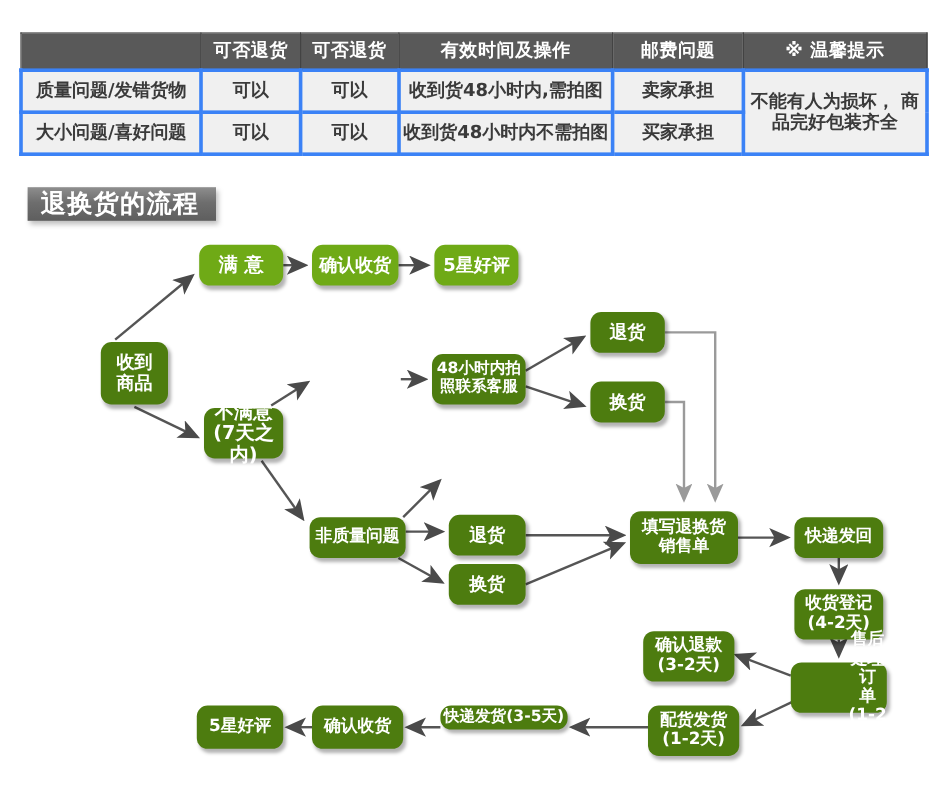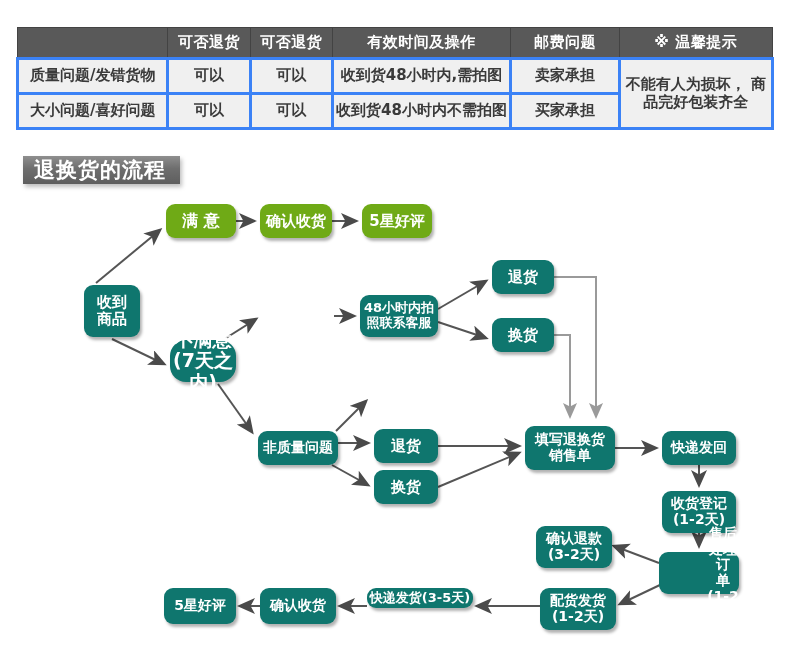--- a/index.html
+++ b/index.html
@@ -80,21 +80,21 @@
     font-weight:bold;
     display:flex;align-items:center;justify-content:center;
     text-align:center;
     line-height:1.12;
     box-shadow:2px 3px 3px rgba(0,0,0,.30);
     box-sizing:border-box;
     white-space:pre-line;
     z-index:3;
   }
   .node.green{background:#6faa16;}
-  .node.orange{background:#0f766e;}
+  .node.orange{background:#4d7c0f;}
 </style>
 </head>
 <body>
 
 <div class="table-wrap">
   <table class="policy">
     <colgroup>
       <col class="c0">
         <col class="c1">
         <col class="c2">
@@ -177,34 +177,34 @@
       <path d="M554,89 L596,89 L596,228"></path>
       <path d="M554,147 L570,147 L570,228"></path>
     </g>
   </svg>
 
 <div class="node green" style="left: 166px; top: 16px; width: 70px; height: 34px; font-size: 16px;">满 意</div>
     <div class="node orange" style="left: 84px; top: 97px; width: 56px; height: 52px; font-size: 15px;">收到
 商品</div>
     <div class="node green" style="left: 260px; top: 16px; width: 72px; height: 34px; font-size: 15px;">确认收货</div>
     <div class="node green" style="left: 362px; top: 16px; width: 70px; height: 34px; font-size: 15px;">5星好评</div>
-    <div class="node orange" style="left: 170px; top: 152px; width: 66px; height: 42px; font-size: 19px; border-radius: 16px;">不满意
+    <div class="node orange" style="left: 170px; top: 152px; width: 66px; height: 42px; font-size: 16px;">不满意
 (7天之内)</div>
     <div class="node orange" style="left: 360px; top: 107px; width: 78px; height: 42px; font-size: 13px;">48小时内拍
 照联系客服</div>
     <div class="node orange" style="left: 258px; top: 243px; width: 80px; height: 34px; font-size: 14px; text-align: right;">非质量问题</div>
     <div class="node orange" style="left: 374px; top: 241px; width: 64px; height: 34px; font-size: 15px;">退货</div>
     <div class="node orange" style="left: 374px; top: 282px; width: 64px; height: 34px; font-size: 15px;">换货</div>
     <div class="node orange" style="left: 492px; top: 72px; width: 62px; height: 34px; font-size: 15px;">退货</div>
     <div class="node orange" style="left: 492px; top: 130px; width: 62px; height: 34px; font-size: 15px;">换货</div>
     <div class="node orange" style="left: 525px; top: 238px; width: 90px; height: 44px; font-size: 14px;">填写退换货
 销售单</div>
     <div class="node orange" style="left: 662px; top: 243px; width: 74px; height: 34px; font-size: 14px;">快递发回</div>
     <div class="node orange" style="left: 662px; top: 303px; width: 74px; height: 42px; font-size: 14px;">收货登记
-(1-2天)</div>
+(4-2天)</div>
     <div class="node orange" style="left: 659px; top: 364px; width: 80px; height: 42px; font-size: 14px; padding-left: 48px;">售后处理订
 单(1-2天)</div>
     <div class="node orange" style="left: 536px; top: 338px; width: 76px; height: 42px; font-size: 14px;">确认退款
 (3-2天)</div>
     <div class="node orange" style="left: 540px; top: 400px; width: 76px; height: 42px; font-size: 14px;">配货发货
 (1-2天)</div>
     <div class="node orange" style="left: 367px; top: 400px; width: 106px; height: 20px; font-size: 13px;">快递发货(3-5天)</div>
     <div class="node orange" style="left: 260px; top: 400px; width: 76px; height: 36px; font-size: 14px;">确认收货</div>
     <div class="node orange" style="left: 164px; top: 400px; width: 72px; height: 36px; font-size: 14px;">5星好评</div>
   </div>

